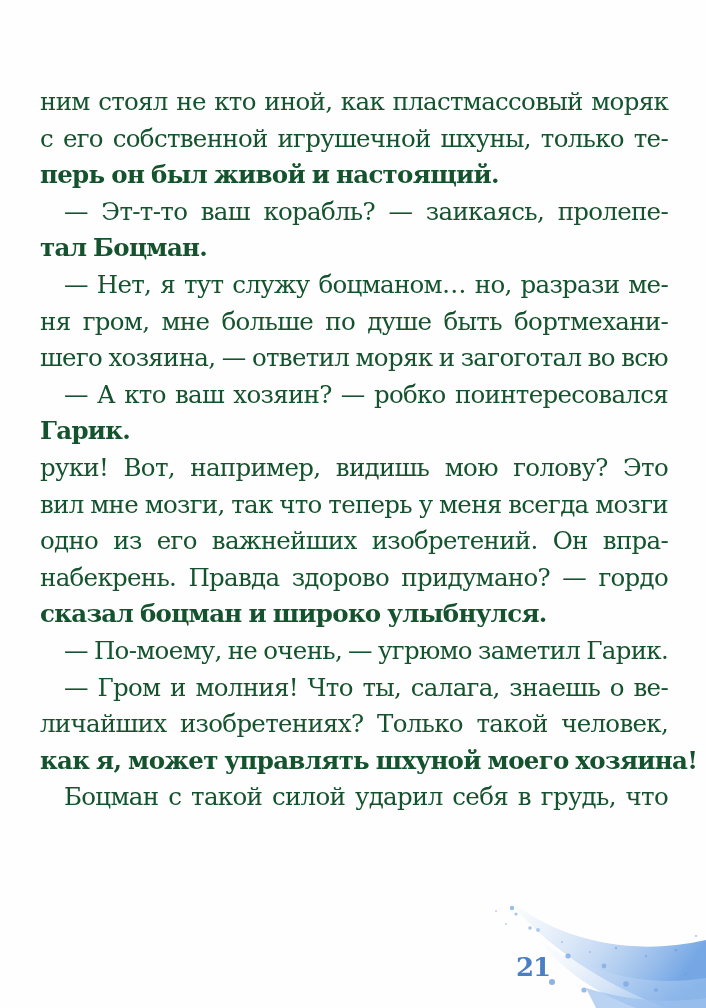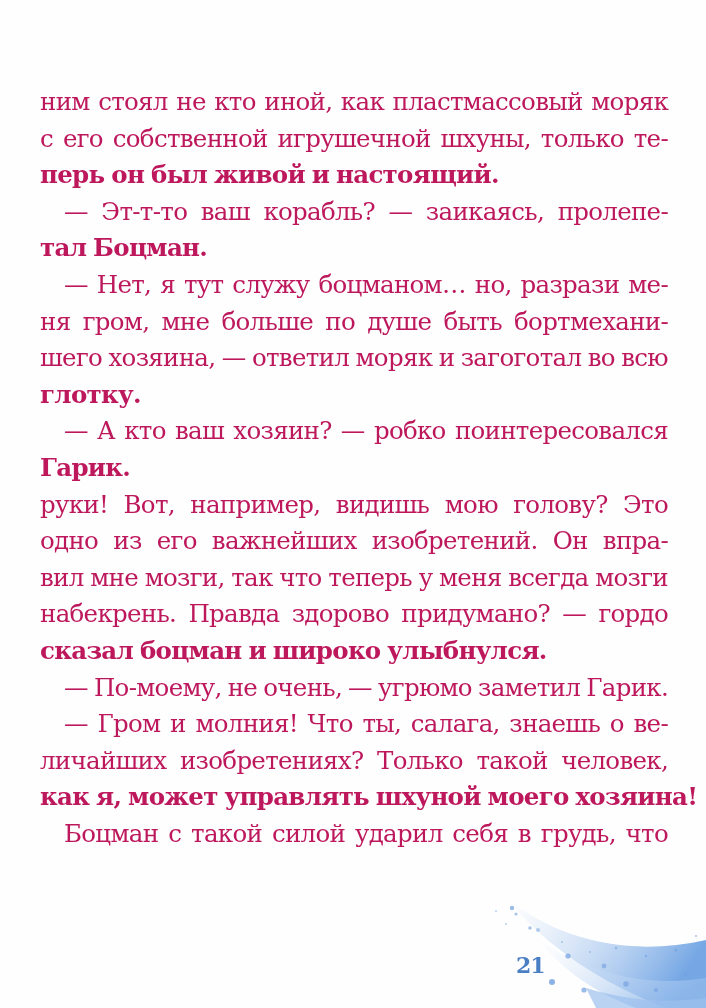--- a/index.html
+++ b/index.html
@@ -22,21 +22,21 @@
       background: #fefefe;
     }
     .text-block {
       position: absolute;
       left: 40px;
       top: 84px;
       width: 628px;
       font-family: "DejaVu Serif", "Liberation Serif", serif;
       font-size: 24.5px;
       line-height: 36.6px;
-      color: #be185d;
+      color: #14532d;
       letter-spacing: -0.7px;
       word-spacing: -1px;
     }
     .line {
       display: block;
       white-space: nowrap;
       text-align: justify;
       text-align-last: justify;
       height: 36.6px;
       overflow: visible;
@@ -54,46 +54,45 @@
       bottom: 0;
       width: 240px;
       height: 130px;
       pointer-events: none;
     }
     .page-number {
       position: absolute;
       left: 516px;
       top: 952px;
       font-family: "DejaVu Serif", "Liberation Serif", serif;
-      font-size: 22px;
+      font-size: 26px;
       font-weight: bold;
       color: #4a7fc4;
       letter-spacing: -1px;
     }
   </style>
 </head>
 <body>
 
 <div class="page">
 
   <div class="text-block">
     <span class="line">ним стоял не кто иной, как пластмассовый моряк</span>
     <span class="line">с его собственной игрушечной шхуны, только те-</span>
     <span class="line last">перь он был живой и настоящий.</span>
     <span class="line indent">— Эт-т-то ваш корабль? — заикаясь, пролепе-</span>
     <span class="line last">тал Боцман.</span>
     <span class="line indent">— Нет, я тут служу боцманом… но, разрази ме-</span>
     <span class="line">ня гром, мне больше по душе быть бортмехани-</span>
     <span class="line">шего хозяина, — ответил моряк и загоготал во всю</span>
-    <span class="line last">глотку.</span>
     <span class="line indent">— А кто ваш хозяин? — робко поинтересовался</span>
     <span class="line last">Гарик.</span>
     <span class="line">руки! Вот, например, видишь мою голову? Это</span>
+    <span class="line">вил мне мозги, так что теперь у меня всегда мозги</span>
     <span class="line">одно из его важнейших изобретений. Он впра-</span>
-    <span class="line">вил мне мозги, так что теперь у меня всегда мозги</span>
     <span class="line">набекрень. Правда здорово придумано? — гордо</span>
     <span class="line last">сказал боцман и широко улыбнулся.</span>
     <span class="line indent">— По-моему, не очень, — угрюмо заметил Гарик.</span>
     <span class="line indent">— Гром и молния! Что ты, салага, знаешь о ве-</span>
     <span class="line">личайших изобретениях? Только такой человек,</span>
     <span class="line last">как я, может управлять шхуной моего хозяина!</span>
     <span class="line indent">Боцман с такой силой ударил себя в грудь, что</span>
   </div>
 
   <svg class="swirl" viewBox="0 0 240 130" xmlns="http://www.w3.org/2000/svg">

